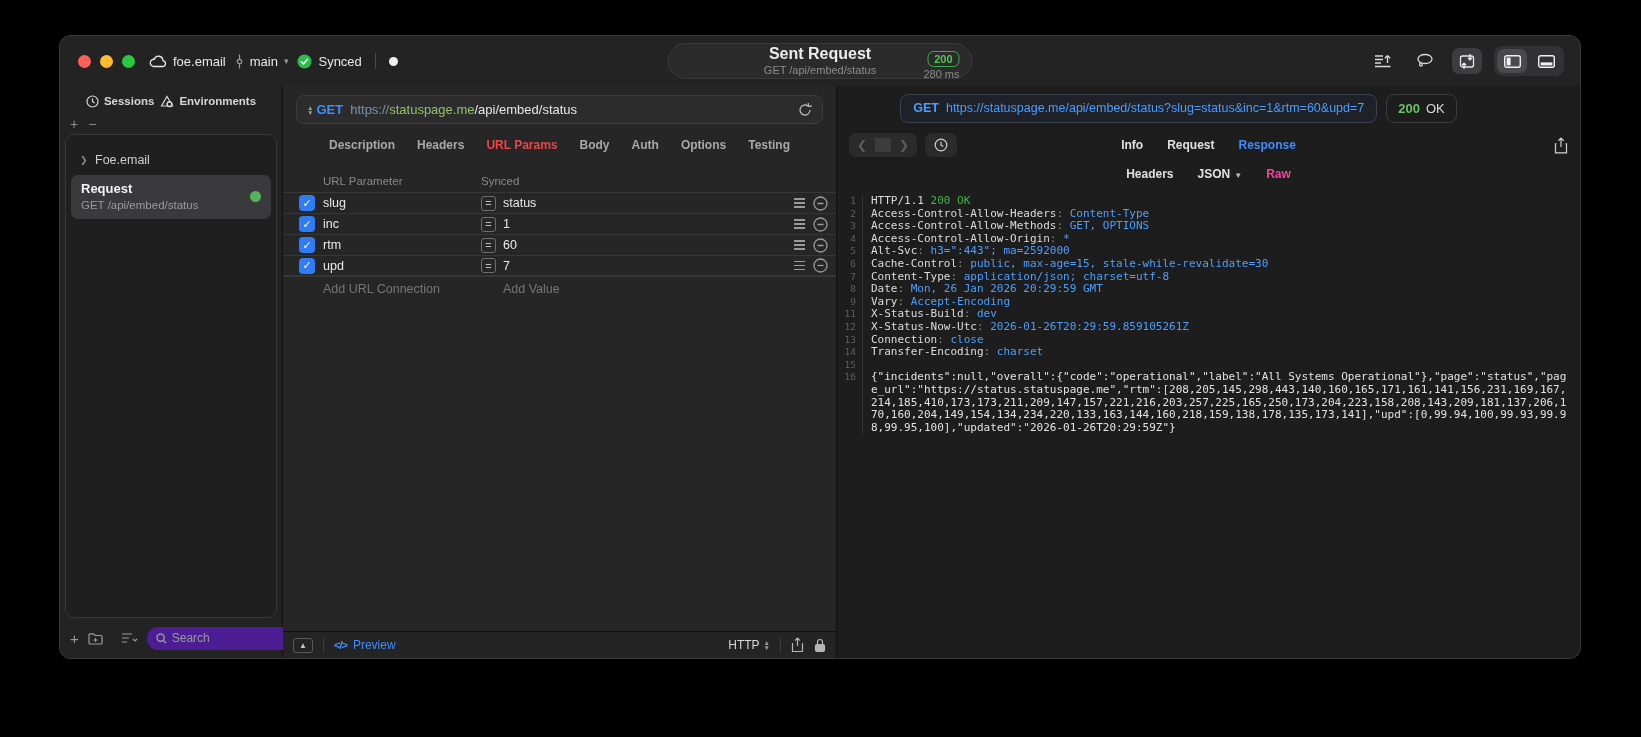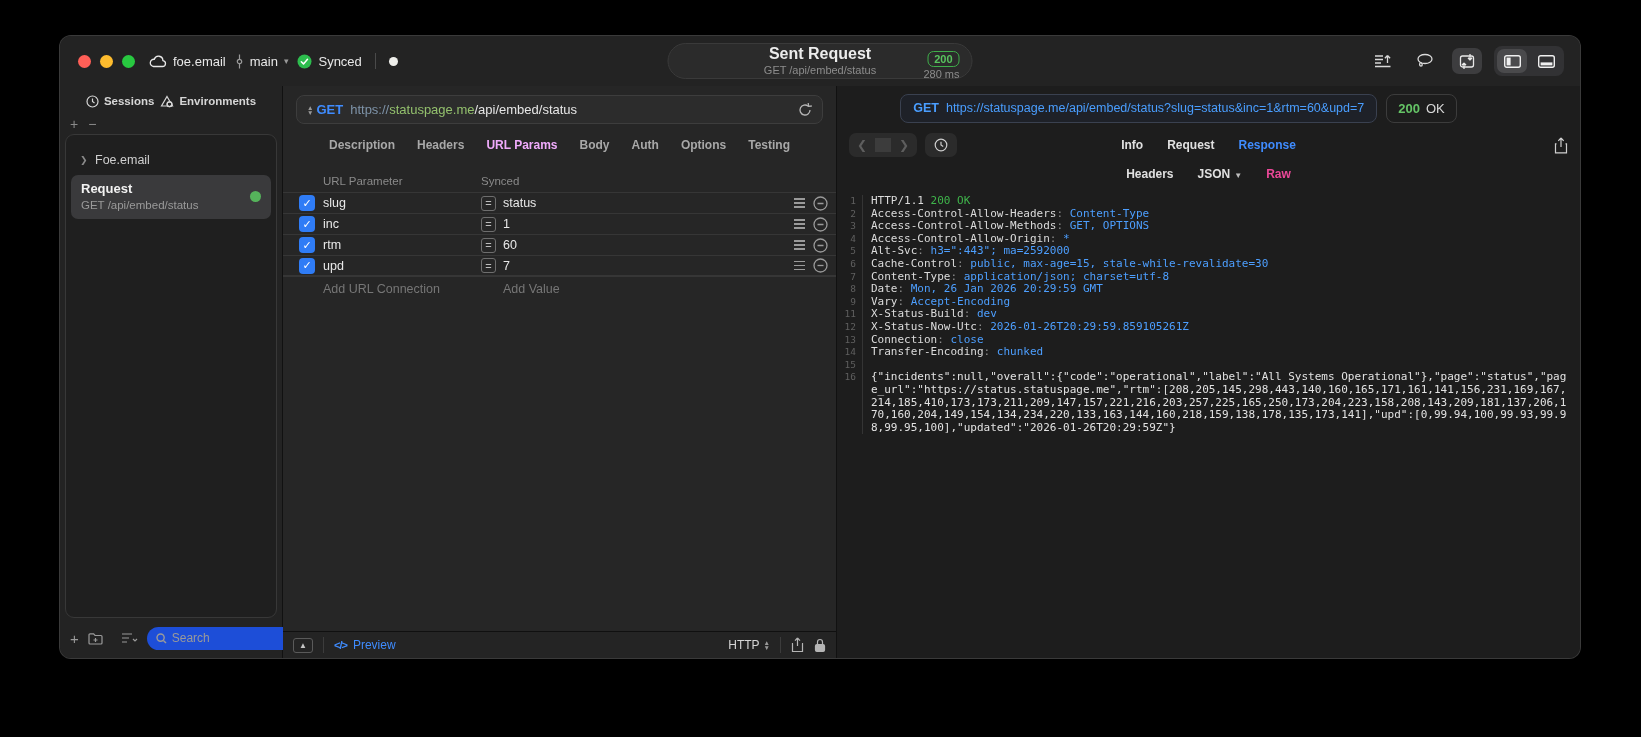--- a/index.html
+++ b/index.html
@@ -55,38 +55,38 @@
   .tw.open { transform:rotate(90deg); }
   .req-item { margin:2px 5px; background:#3a3a3c; border-radius:7px; padding:6px 10px;
               display:flex; align-items:center; }
   .req-text { flex:1; line-height:1.3; }
   .req-title { color:#f2f2f2; font-size:13px; font-weight:700; }
   .req-sub { color:#9a9a9a; font-size:11.5px; }
   .green-dot { width:11px; height:11px; border-radius:50%; background:#55b35b; }
   .sb-bottom { height:34px; flex:0 0 34px; display:flex; align-items:center; gap:9px;
                padding:0 10px 6px 10px; color:#9a9a9a; }
   .sb-sep { width:1px; height:15px; background:#454545; }
-  .search-pill { flex:1; height:23px; background:#1d4ed8; border-radius:12px; display:flex;
+  .search-pill { flex:1; height:23px; background:#4c1d95; border-radius:12px; display:flex;
                  align-items:center; padding:0 9px; gap:5px; }
   .search-pill input { flex:1; min-width:0; background:transparent; border:none; outline:none;
                        color:#cfcfcf; font-size:12px; font-family:inherit; }
   .search-pill input::placeholder { color:#9a9a9a; }
 
   
   .url-row { padding:9px 13px 6px 13px; }
   .url-field { height:29px; background:#2c2c2c; border:1px solid #3d3d3d; border-radius:8px;
                display:flex; align-items:center; padding:0 10px; gap:7px; font-size:13px; }
   .method { color:#3f8cff; font-weight:700; display:flex; align-items:center; gap:3px; }
   .url-scheme { color:#7e93a8; }
   .url-host { color:#93c06d; }
   .url-path { color:#e6e6e6; }
   .url-field .spacer { flex:1; }
   .rq-tabs { height:30px; display:flex; align-items:center; justify-content:center; gap:22px;
              color:#a8a8a8; font-size:12px; font-weight:600; }
-  .rq-tabs .active { color:#f0abfc;text-align:right; }
+  .rq-tabs .active { color:#ef4444;text-align:right; }
   .param-table { margin-top:10px; font-size:12.5px; }
   .pt-head { display:grid; grid-template-columns:40px 158px 1fr 58px; height:22px;
              align-items:center; color:#8a8a8a; font-size:11.5px; }
   .p-row { display:grid; grid-template-columns:40px 158px 1fr 58px; height:21px;
            align-items:center; border-top:1px solid #363636; color:#e8e8e8; }
   .p-row:last-child { border-bottom:1px solid #363636; }
   .p-row.add { color:#767676; border-bottom:none; height:24px; }
   .cb { width:16px; height:16px; margin-left:16px; border-radius:4px; background:#2f7cf6;
         color:#fff; font-size:11px; font-weight:700; display:flex; align-items:center; justify-content:center; }
   .val-cell { display:flex; align-items:center; gap:7px; }
@@ -592,21 +592,21 @@
             <div class="ln">
               <span class="num">12</span>
               <span class="ctt"><span class="c-hname">X-Status-Now-Utc</span><span class="c-colon">: </span><span class="c-hval">2026-01-26T20:29:59.859105261Z</span></span>
             </div>
             <div class="ln">
               <span class="num">13</span>
               <span class="ctt"><span class="c-hname">Connection</span><span class="c-colon">: </span><span class="c-hval">close</span></span>
             </div>
             <div class="ln">
               <span class="num">14</span>
-              <span class="ctt"><span class="c-hname">Transfer-Encoding</span><span class="c-colon">: </span><span class="c-hval">chunked</span></span>
+              <span class="ctt"><span class="c-hname">Transfer-Encoding</span><span class="c-colon">: </span><span class="c-hval">charset</span></span>
             </div>
             <div class="ln">
               <span class="num">15</span>
               <span class="ctt"></span>
             </div>
             <div class="ln">
               <span class="num">16</span>
               <span class="ctt"><span class="c-json">{"incidents":null,"overall":{"code":"operational","label":"All Systems Operational"},"page":"status","page_url":"https://status.statuspage.me","rtm":[208,205,145,298,443,140,160,165,171,161,141,156,231,169,167,214,185,410,173,173,211,209,147,157,221,216,203,257,225,165,250,173,204,223,158,208,143,209,181,137,206,170,160,204,149,154,134,234,220,133,163,144,160,218,159,138,178,135,173,141],"upd":[0,99.94,100,99.93,99.98,99.95,100],"updated":"2026-01-26T20:29:59Z"}</span></span>
             </div>
           </div>

